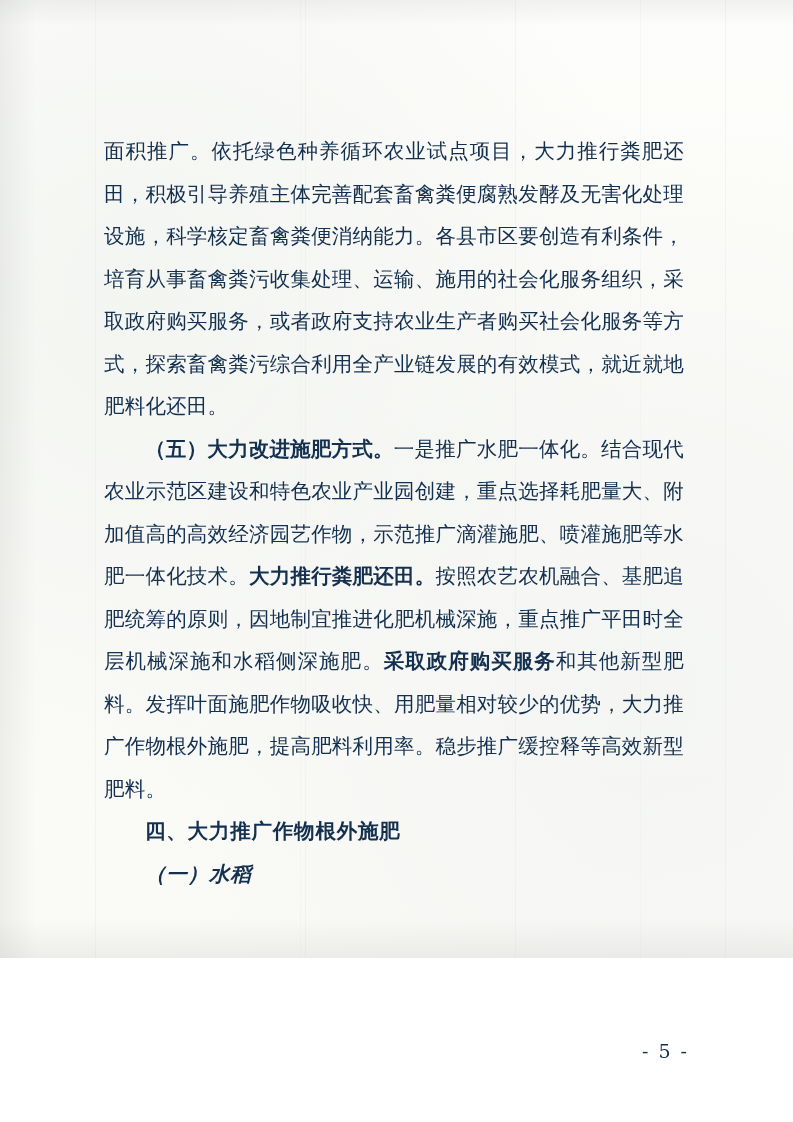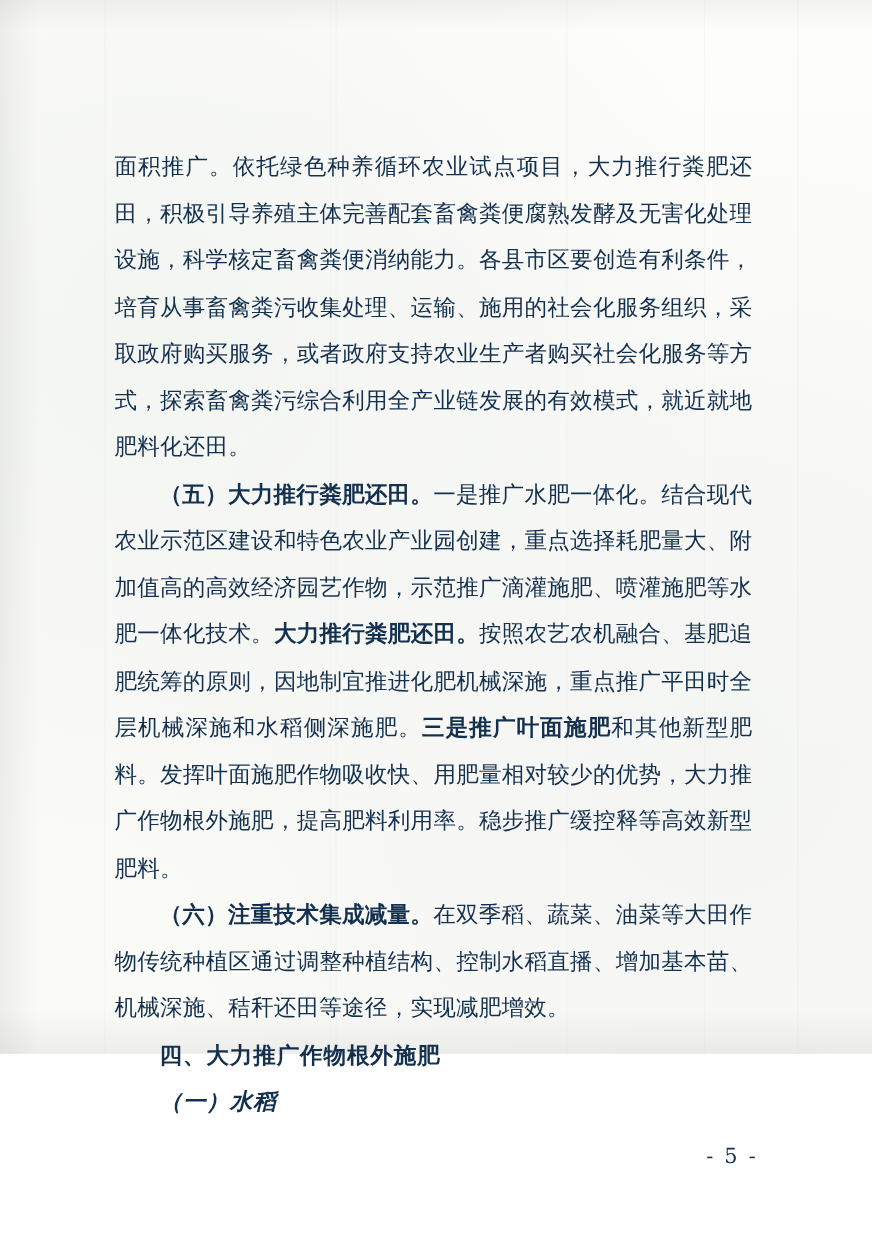--- a/index.html
+++ b/index.html
@@ -106,26 +106,23 @@
   <div class="scan-texture"></div>
   <div class="edge-shadow-left"></div>
   <div class="edge-shadow-top"></div>
   <div class="edge-shadow-bottom"></div>
 
   <div class="body-text">
 
     <p class="para">面积推广。依托绿色种养循环农业试点项目，大力推行粪肥还田，积极引导养殖主体完善配套畜禽粪便腐熟发酵及无害化处理设施，科学核定畜禽粪便消纳能力。各县市区要创造有利条件，培育从事畜禽粪污收集处理、运输、施用的社会化服务组织，采取政府购买服务，或者政府支持农业生产者购买社会化服务等方式，探索畜禽粪污综合利用全产业链发展的有效模式，就近就地肥料化还田。</p>
 
     <p class="para indent">
-      <span class="bold-run">（五）大力推行粪肥还田。</span><span>一是推广水肥一体化。结合现代农业示范区建设和特色农业产业园创建，重点选择耗肥量大、附加值高的高效经济园艺作物，示范推广滴灌施肥、喷灌施肥等水肥一体化技术。</span><span class="bold-run">大力推行粪肥还田。</span><span>按照农艺农机融合、基肥追肥统筹的原则，因地制宜推进化肥机械深施，重点推广平田时全层机械深施和水稻侧深施肥。</span><span class="bold-run">三是推广叶面施肥</span><span>和其他新型肥料。发挥叶面施肥作物吸收快、用肥量相对较少的优势，大力推广作物根外施肥，提高肥料利用率。稳步推广缓控释等高效新型肥料。</span>
+      <span class="bold-run">（五）大力改进施肥方式。</span><span>一是推广水肥一体化。结合现代农业示范区建设和特色农业产业园创建，重点选择耗肥量大、附加值高的高效经济园艺作物，示范推广滴灌施肥、喷灌施肥等水肥一体化技术。</span><span class="bold-run">大力推行粪肥还田。</span><span>按照农艺农机融合、基肥追肥统筹的原则，因地制宜推进化肥机械深施，重点推广平田时全层机械深施和水稻侧深施肥。</span><span class="bold-run">采取政府购买服务</span><span>和其他新型肥料。发挥叶面施肥作物吸收快、用肥量相对较少的优势，大力推广作物根外施肥，提高肥料利用率。稳步推广缓控释等高效新型肥料。</span>
     </p>
 
-    <p class="para indent">
-      <span class="bold-run">（六）注重技术集成减量。</span><span>在双季稻、蔬菜、油菜等大田作物传统种植区通过调整种植结构、控制水稻直播、增加基本苗、机械深施、秸秆还田等途径，实现减肥增效。</span>
-    </p>
 
     <p class="para section-title">四、大力推广作物根外施肥</p>
 
     <p class="para sub-title">（一）水稻</p>
 
 
   </div>
 
   <div class="page-number">- 5 -</div>
 </div>

